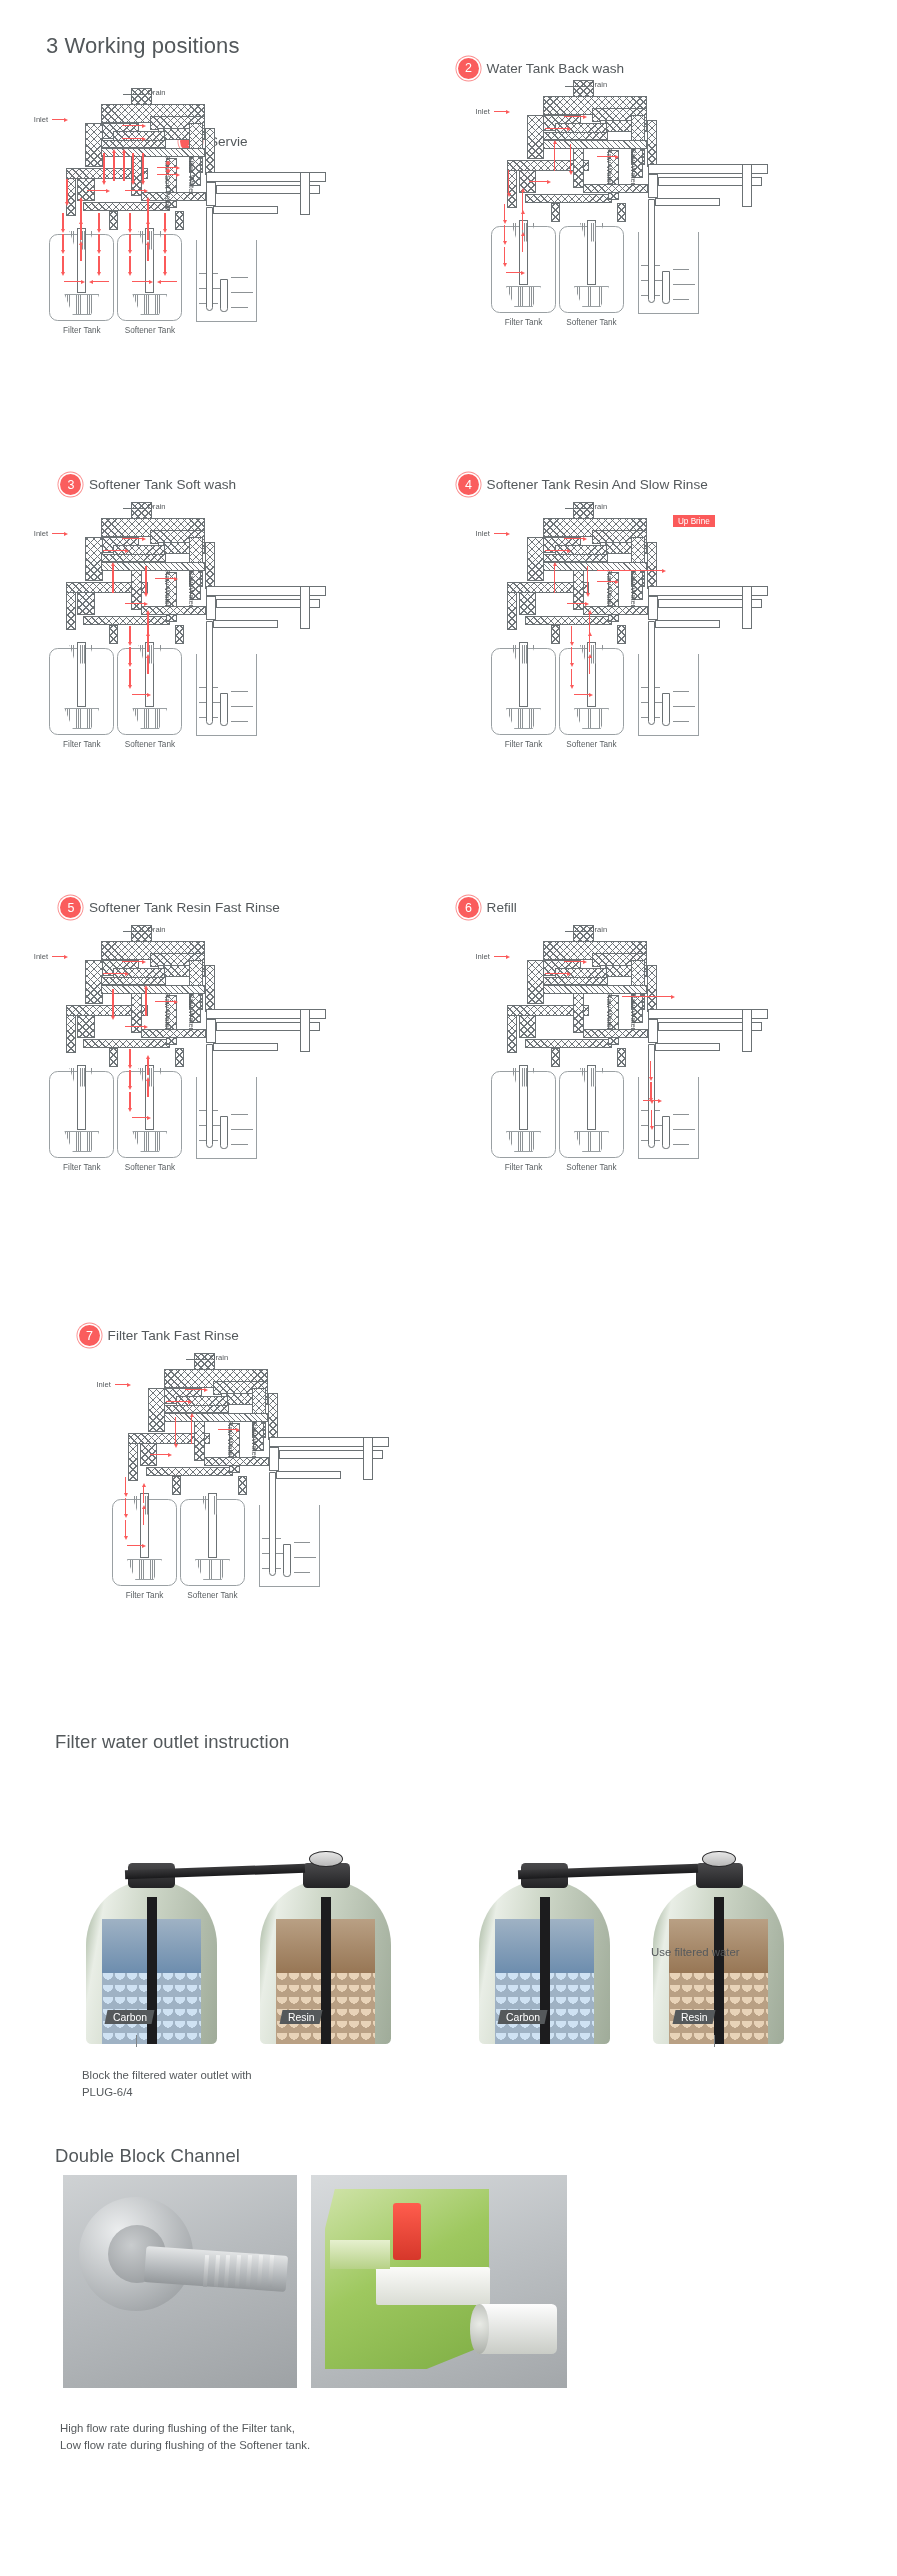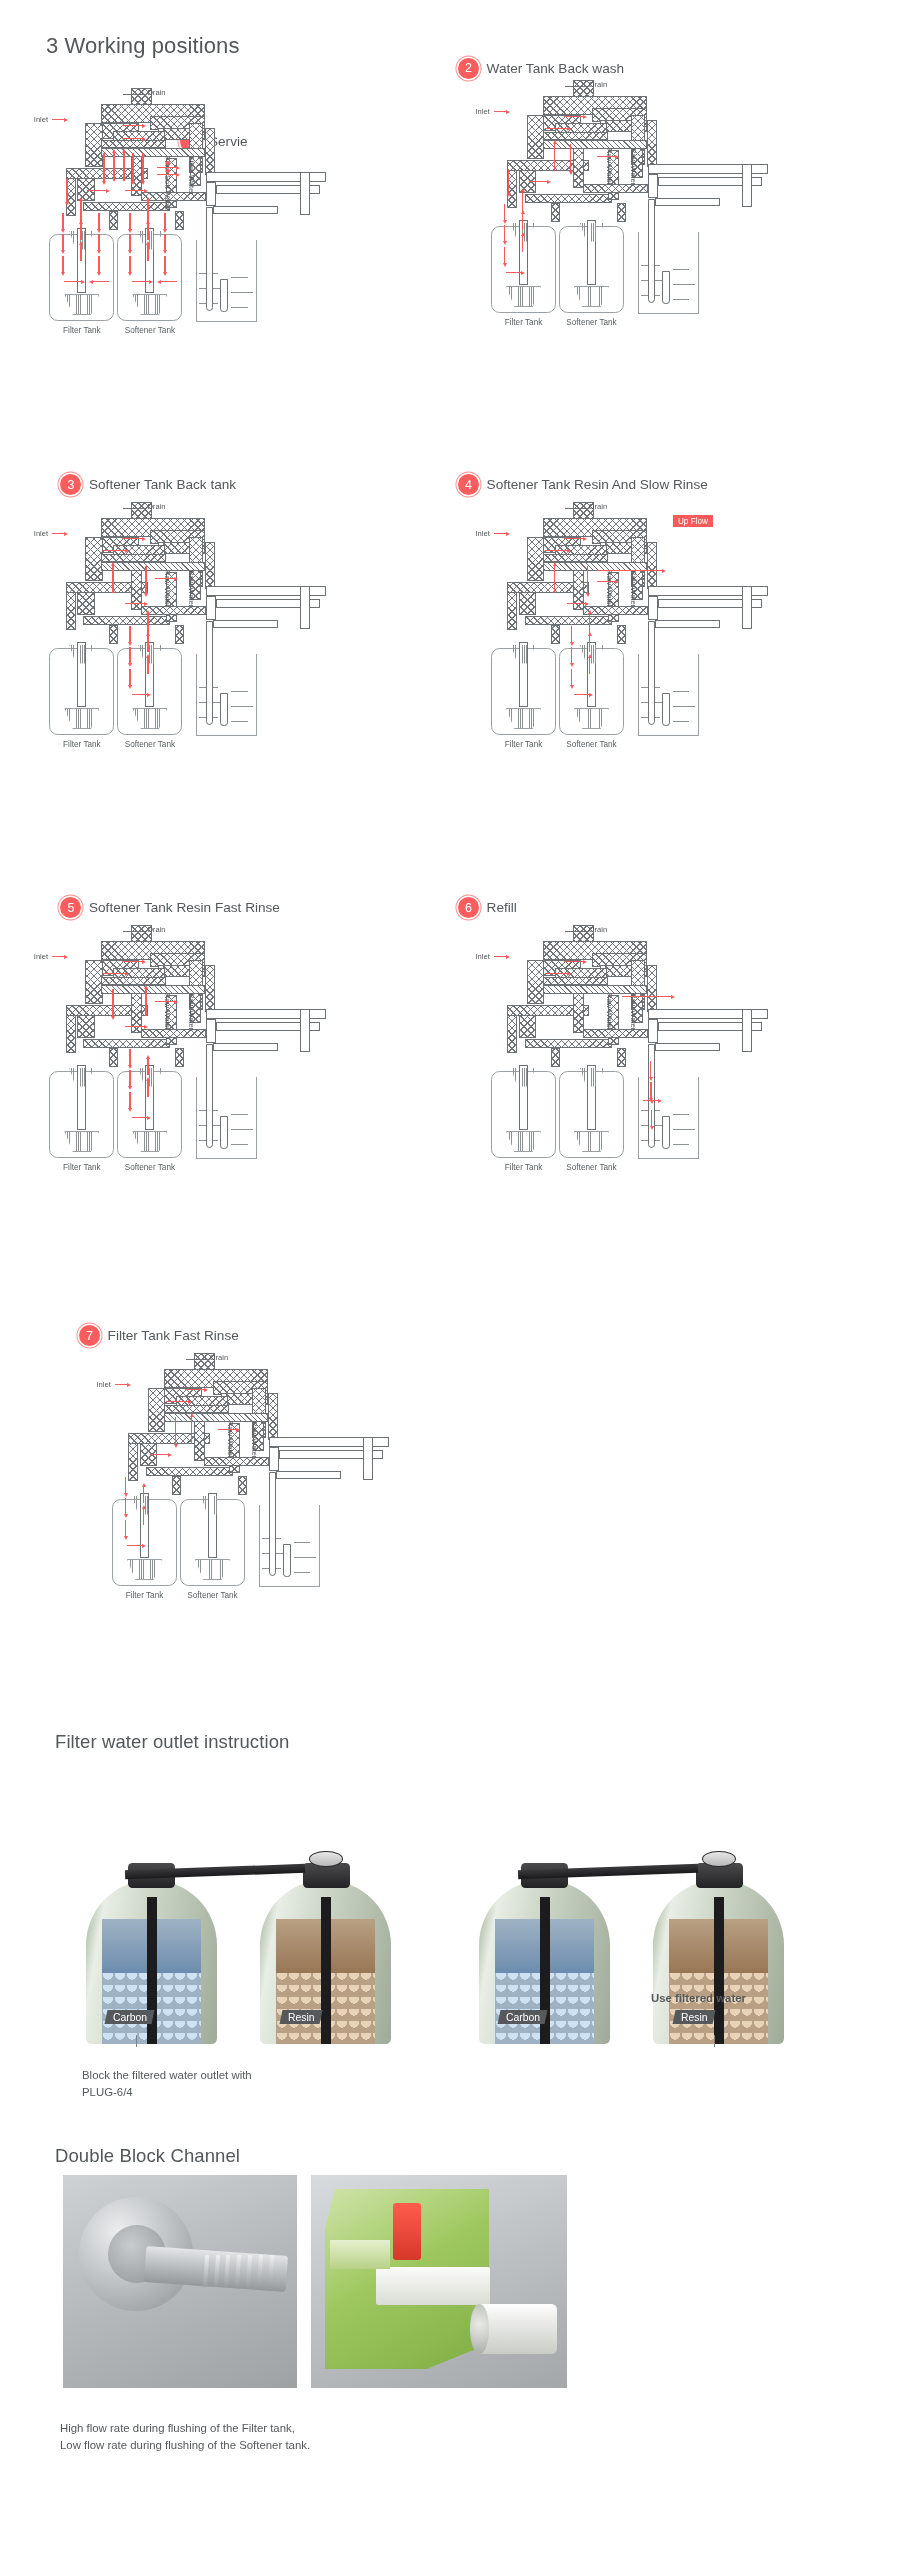--- a/index.html
+++ b/index.html
@@ -263,21 +263,21 @@
       <div class="ar v down" style="left:46px;top:152px;height:16.4px;"></div>
       <div class="ar v down" style="left:46px;top:173px;height:16.4px;"></div>
       <div class="ar v down" style="left:46px;top:195px;height:16.4px;"></div>
       <div class="ar v up" style="left:64px;top:162px;height:16.4px;"></div>
       <div class="ar v up" style="left:64px;top:184px;height:16.4px;"></div>
       <div class="ar h right" style="left:48px;top:220px;width:15.3px;"></div>
     </div>
     <div class="panel" style="left:16.4px;top:474px;">
       <div class="panel-head" style="left:44px;top:0px;">
         <div class="badge">3</div>
-        <div class="panel-title">Softener Tank Back tank</div>
+        <div class="panel-title">Softener Tank Soft wash</div>
       </div>
       <div class="valve" style="left:33px;top:16.4px;width:283px;height:164px;">
         <div class="hatch" style="left:82px;top:12px;width:21px;height:16.4px;"></div>
         <div class="hatch" style="left:52px;top:28px;width:104px;height:18.5px;"></div>
         <div class="hatch" style="left:52px;top:47px;width:38px;height:15.3px;"></div>
         <div class="hatch" style="left:101px;top:40px;width:55px;height:14px;"></div>
         <div class="hatch" style="left:109px;top:52px;width:47px;height:12px;"></div>
         <div class="hatch" style="left:64px;top:55px;width:52px;height:14px;"></div>
         <div class="hatch" style="left:36px;top:47px;width:17.4px;height:44px;"></div>
         <div class="hatch" style="left:140px;top:47px;width:14px;height:50px;"></div>
@@ -390,21 +390,21 @@
       <div class="thinline" style="left:183px;top:243px;width:18.5px;height:0.8px;"></div>
       <div class="thinline" style="left:215px;top:247px;width:16.4px;height:0.8px;"></div>
       <div class="tube" style="left:190px;top:147px;width:6.5px;height:104px;border-radius:0 0 4.4px 4.4px;"></div>
       <div class="tube" style="left:204px;top:219px;width:7.6px;height:33px;border-radius:0 0 3.3px 3.3px;"></div>
       <div class="lbl" style="left:131px;top:28px;">Drain</div>
       <div class="line" style="left:107px;top:34px;width:23px;height:0.8px;"></div>
       <div class="lbl" style="left:17.4px;top:55px;">Inlet</div>
       <div class="ar h right" style="left:36px;top:59px;width:12px;"></div>
       <div class="lbl rot" style="left:156px;top:96px;">Raw Water</div>
       <div class="lbl rot" style="left:180px;top:96px;">Raw Water</div>
-      <div class="upflow" style="left:215px;top:41px;">Up Flow</div>
+      <div class="upflow" style="left:215px;top:41px;">Up Brine</div>
       <div class="ar h right" style="left:106px;top:64px;width:19.6px;"></div>
       <div class="ar h right" style="left:87px;top:76px;width:22px;"></div>
       <div class="ar v up" style="left:96px;top:92px;height:27px;"></div>
       <div class="ar v down" style="left:129px;top:92px;height:27px;"></div>
       <div class="ar h right" style="left:139px;top:96px;width:65px;"></div>
       <div class="ar h right" style="left:139px;top:107px;width:18.5px;"></div>
       <div class="ar h right" style="left:109px;top:129px;width:18.5px;"></div>
       <div class="ar v up" style="left:131px;top:140px;height:24px;"></div>
       <div class="ar v down" style="left:113px;top:152px;height:16.4px;"></div>
       <div class="ar v down" style="left:113px;top:173px;height:16.4px;"></div>
@@ -656,21 +656,21 @@
       <div style="position:absolute;left:211px;top:158px;width:99px;height:71px;background:radial-gradient(circle at 50% 15%, #e8d3b8 0 40%, #b9a084 42%) 0 0/12px 12px;"></div>
       <div style="position:absolute;left:256px;top:82px;width:9.8px;height:147px;background:#1c1c1e;"></div>
       <div style="position:absolute;left:238px;top:48px;width:47px;height:25px;border-radius:4.4px;background:linear-gradient(180deg,#4a4a4c,#232325);"></div>
       <div style="position:absolute;left:244px;top:36px;width:34px;height:16.4px;border-radius:50%;background:linear-gradient(180deg,#e7e7e7,#b9b9b9);border:1.1px solid #2c2c2e;"></div>
       <div class="tag" style="left:216px;top:195px;"><span>Resin</span></div>
       <div style="position:absolute;left:60px;top:52px;width:180px;height:8.7px;background:linear-gradient(180deg,#3a3a3c,#1a1a1c);transform:rotate(-2deg);"></div>
       <div class="leader" style="left:256px;top:220px;width:0.8px;height:33px;"></div>
     </div>
     <div class="caption" style="left:82px;top:2067px;width:283px;">Block the filtered water outlet with
 PLUG-6/4</div>
-    <div class="caption" style="left:651px;top:1990px;width:229px;font-weight:bold;">Use filtered water</div>
+    <div class="caption" style="left:651px;top:1944px;width:229px;">Use filtered water</div>
   </div>
 
 <div class="sec-title" style="left:55px; top:2145px; font-size:18.5px;">Double Block Channel</div>
 
 <div id="drain-root">
     <div class="photo" style="left:63px;top:2175px;width:234px;height:213px;background:linear-gradient(160deg,#cfd2d4 0%,#b7bbbe 45%,#9ea2a5 100%);">
       <div style="position:absolute;left:16.4px;top:22px;width:114px;height:114px;border-radius:50%;background:radial-gradient(circle at 35% 30%,#eceeef,#a9adb0 70%,#8c9093);"></div>
       <div style="position:absolute;left:45px;top:50px;width:58px;height:58px;border-radius:50%;background:radial-gradient(circle at 40% 35%,#c9ccce,#8f9396);"></div>
       <div style="position:absolute;left:82px;top:76px;width:142px;height:36px;border-radius:3.3px;background:linear-gradient(180deg,#e3e5e6,#b2b6b9 60%,#94989b);transform:rotate(4deg);"></div>
       <div style="position:absolute;left:141px;top:80px;width:3.8px;height:32px;background:linear-gradient(180deg,#f2f3f3,#9a9ea1);transform:rotate(4deg);opacity:.9;"></div>

